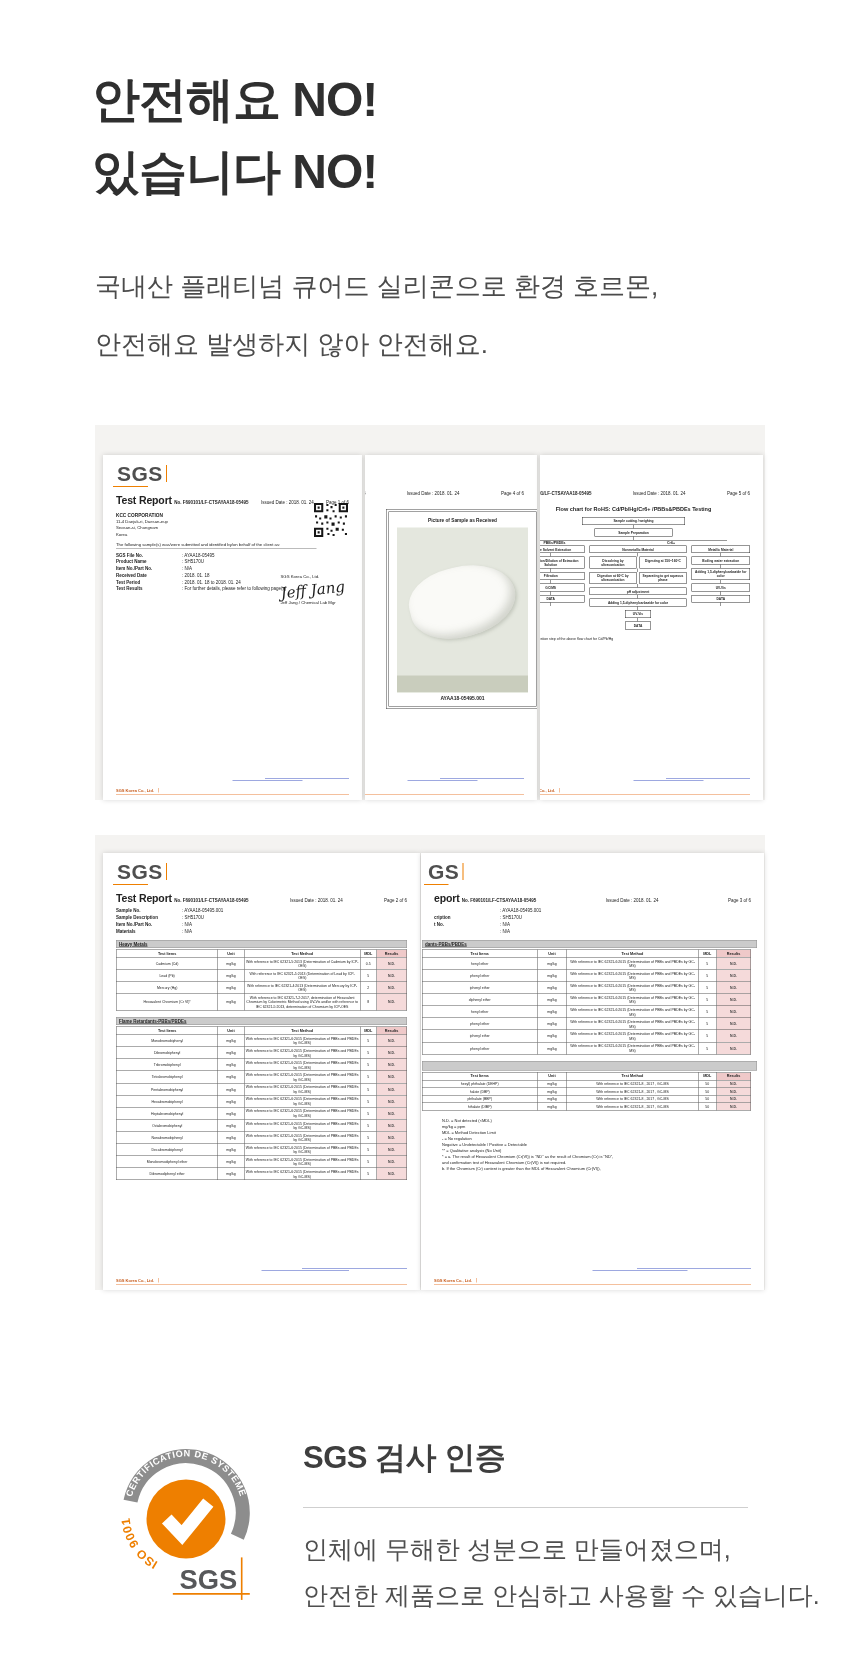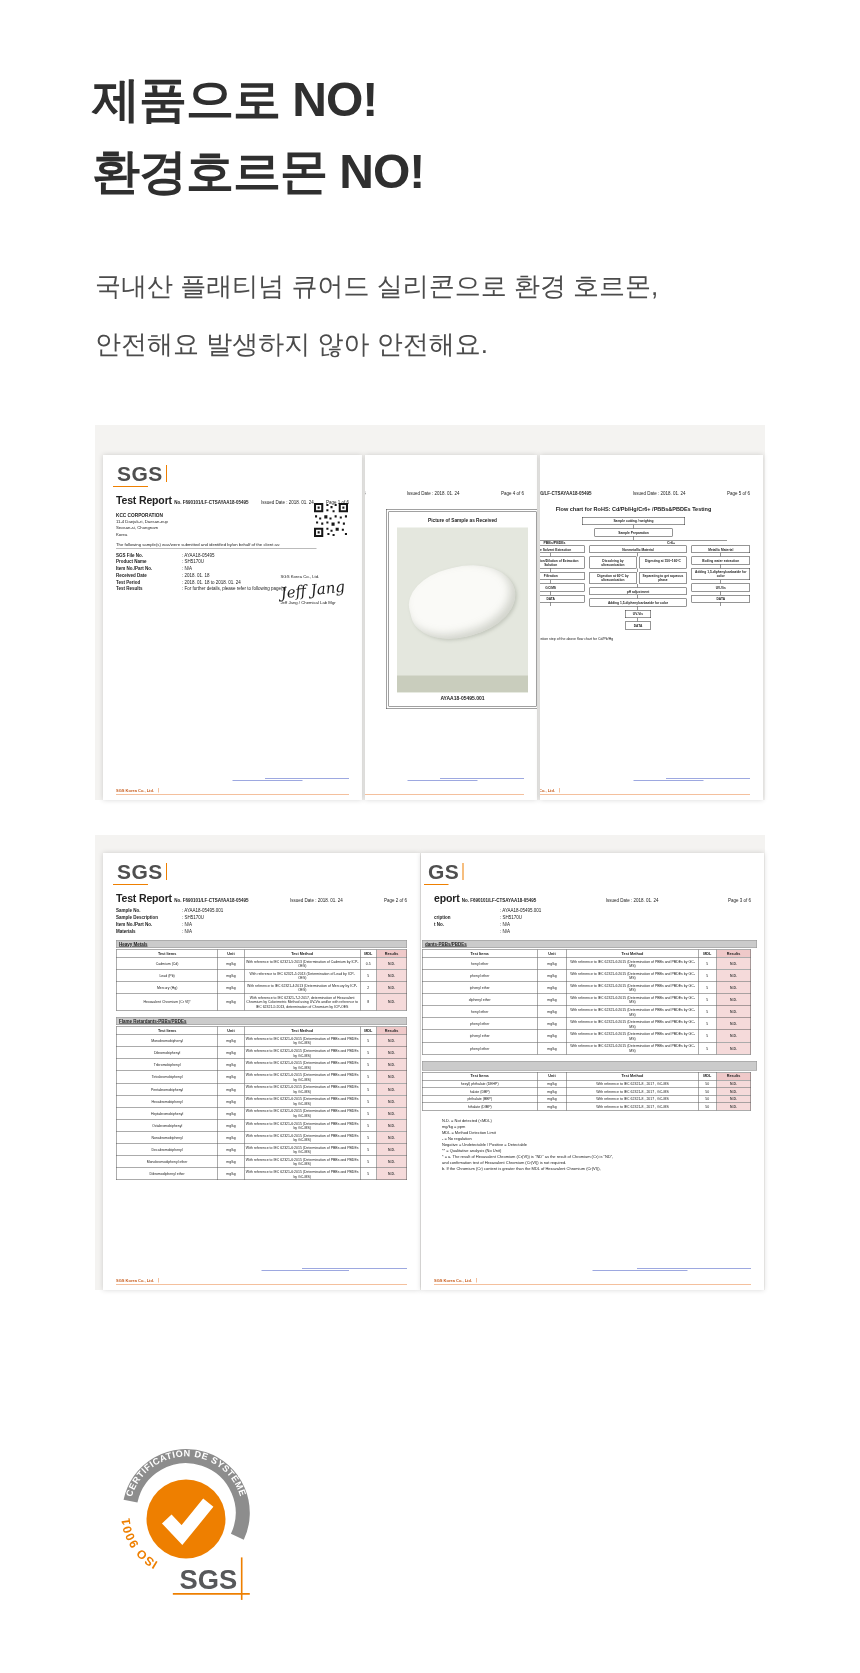--- a/index.html
+++ b/index.html
@@ -124,22 +124,22 @@
   .cert-title{font-size:31px;font-weight:700;color:#3e3e3e;margin:0;letter-spacing:-.5px;}
   .cert-divider{border-top:1px solid #cfcfcf;margin-top:28px;width:445px;}
   .cert-lines{font-size:25px;color:#4f4f4f;line-height:1.84;margin:18px 0 0;white-space:nowrap;}
 </style>
 </head>
 <body>
 
 <div class="canvas">
 
   <h1 class="headline">
-    <span>제품으로 NO!</span><br>
-    <span>환경호르몬 NO!</span>
+    <span>안전해요 NO!</span><br>
+    <span>있습니다 NO!</span>
   </h1>
 
   <p class="subtext">
     <span>국내산 플래티넘 큐어드 실리콘으로 환경 호르몬,</span><br>
     <span>안전해요 발생하지 않아 안전해요.</span>
   </p>
 
   <div class="strip strip1">
 
     <div class="page" id="p1">
@@ -776,14 +776,22 @@
         <textPath href="#arcI" startOffset="6%">ISO 9001</textPath>
       </text>
       <circle cx="75" cy="72" r="39" fill="#EE7F00"></circle>
       <path d="M 56 72 L 71 88 L 97 56" fill="none" stroke="#ffffff" stroke-width="13"></path>
       <path d="M 62 146 H 138" stroke="#EE7F00" stroke-width="1.6"></path>
       <path d="M 130 110 V 152" stroke="#EE7F00" stroke-width="1.6"></path>
       <text x="97" y="141" font-size="27" font-weight="bold" fill="#57585a" text-anchor="middle" font-family="Liberation Sans, sans-serif">SGS</text>
     </svg>
   </div>
 
+  <div class="cert-body">
+    <h2 class="cert-title">SGS 검사 인증</h2>
+    <div class="cert-divider"></div>
+    <p class="cert-lines">
+      <span>인체에 무해한 성분으로 만들어졌으며,</span><br>
+      <span>안전한 제품으로 안심하고 사용할 수 있습니다.</span>
+    </p>
+  </div>
 
 </div>
 
 </body></html>

